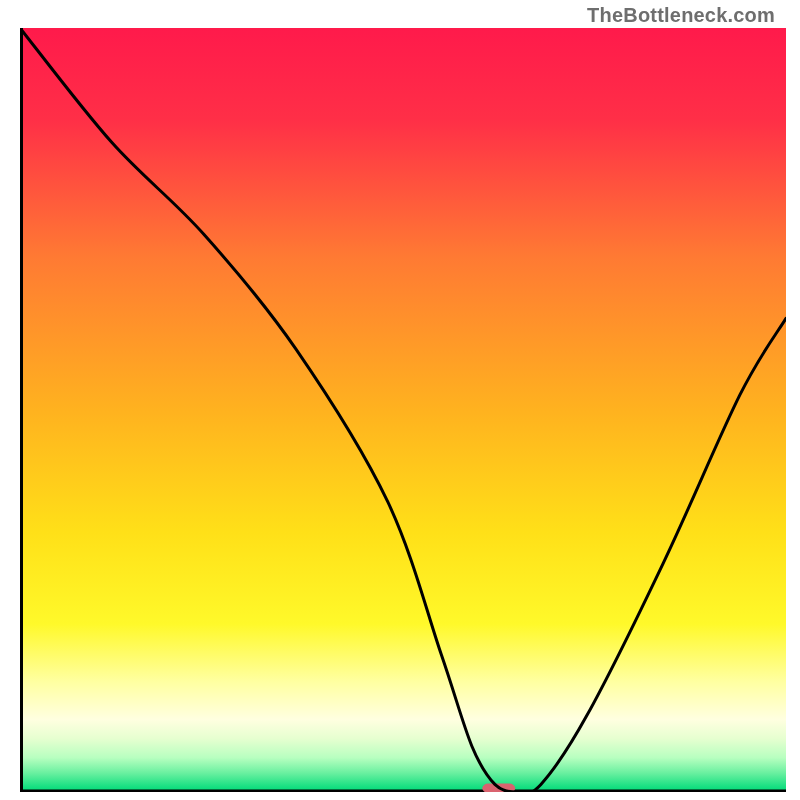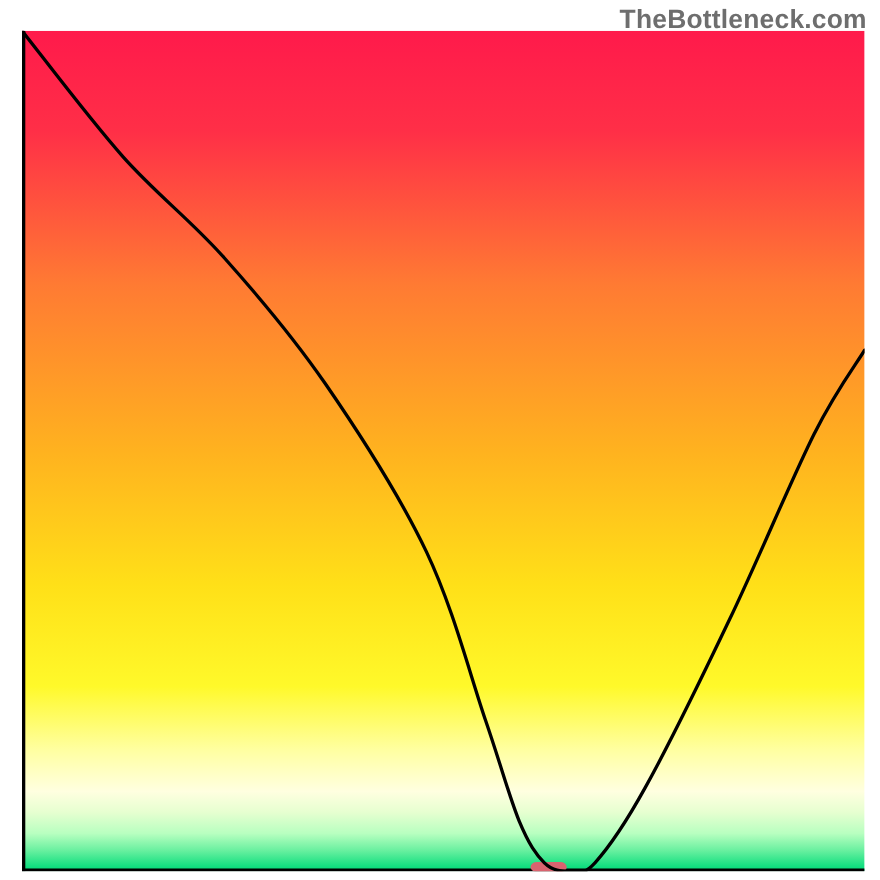--- a/index.html
+++ b/index.html
@@ -11,22 +11,22 @@
     font-family: Arial, Helvetica, sans-serif;
   }
   .frame {
     position: relative;
     width: 800px;
     height: 800px;
   }
   .attribution {
     position: absolute;
     top: 4px;
-    right: 12px;
-    font-size: 24px;
+    right: 25px;
+    font-size: 20px;
     font-weight: 600;
     color: #6e6e6e;
     letter-spacing: 0.2px;
   }
   .plot {
     position: absolute;
     left: 20px;
     top: 28px;
     width: 766px;  
     height: 764px; 

